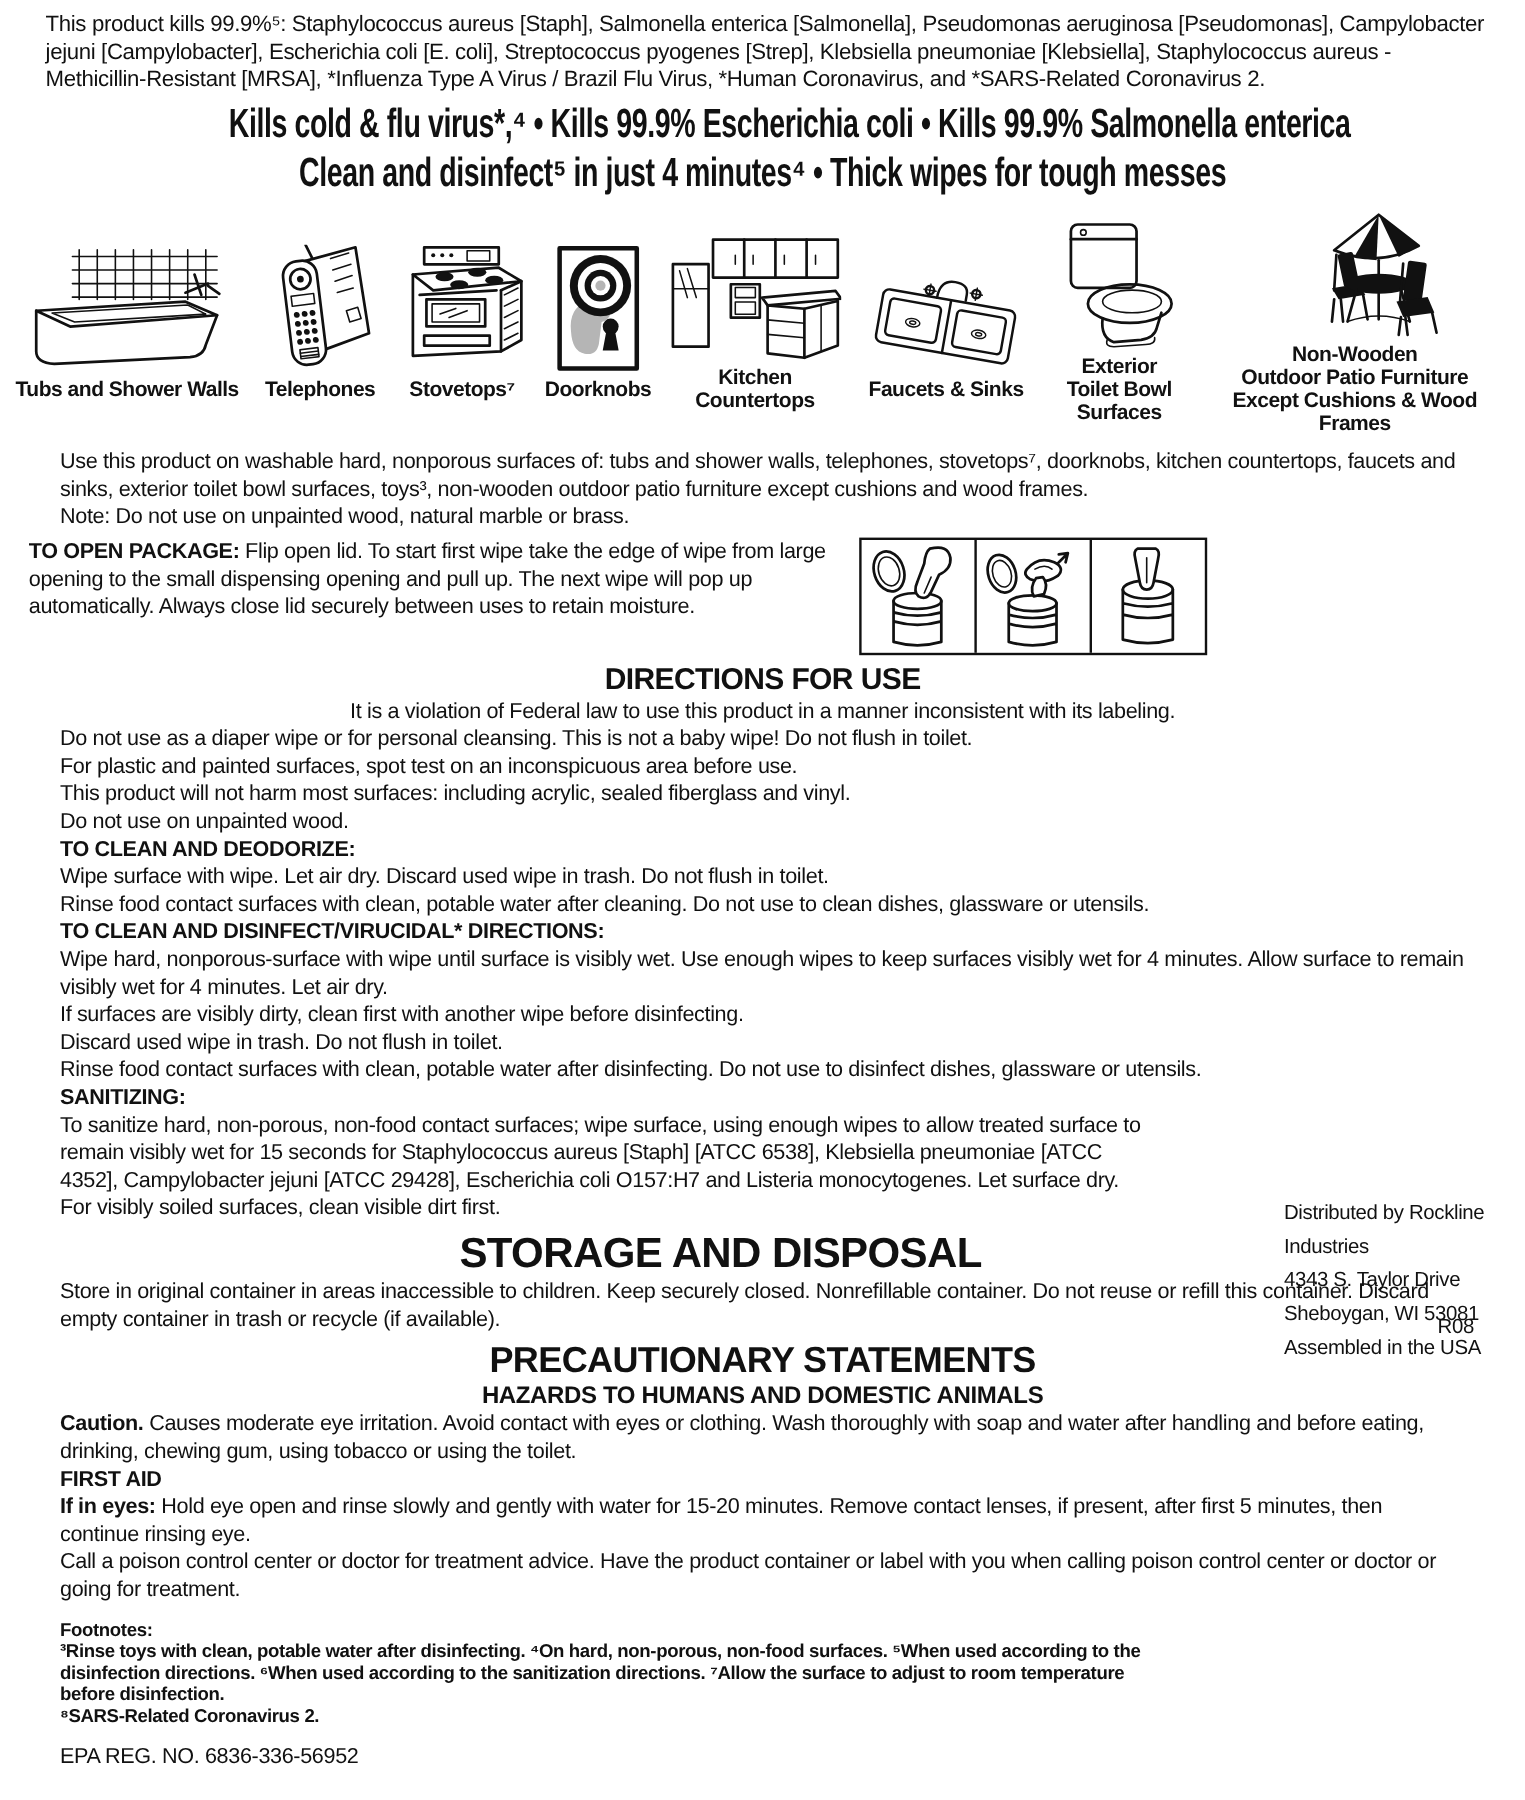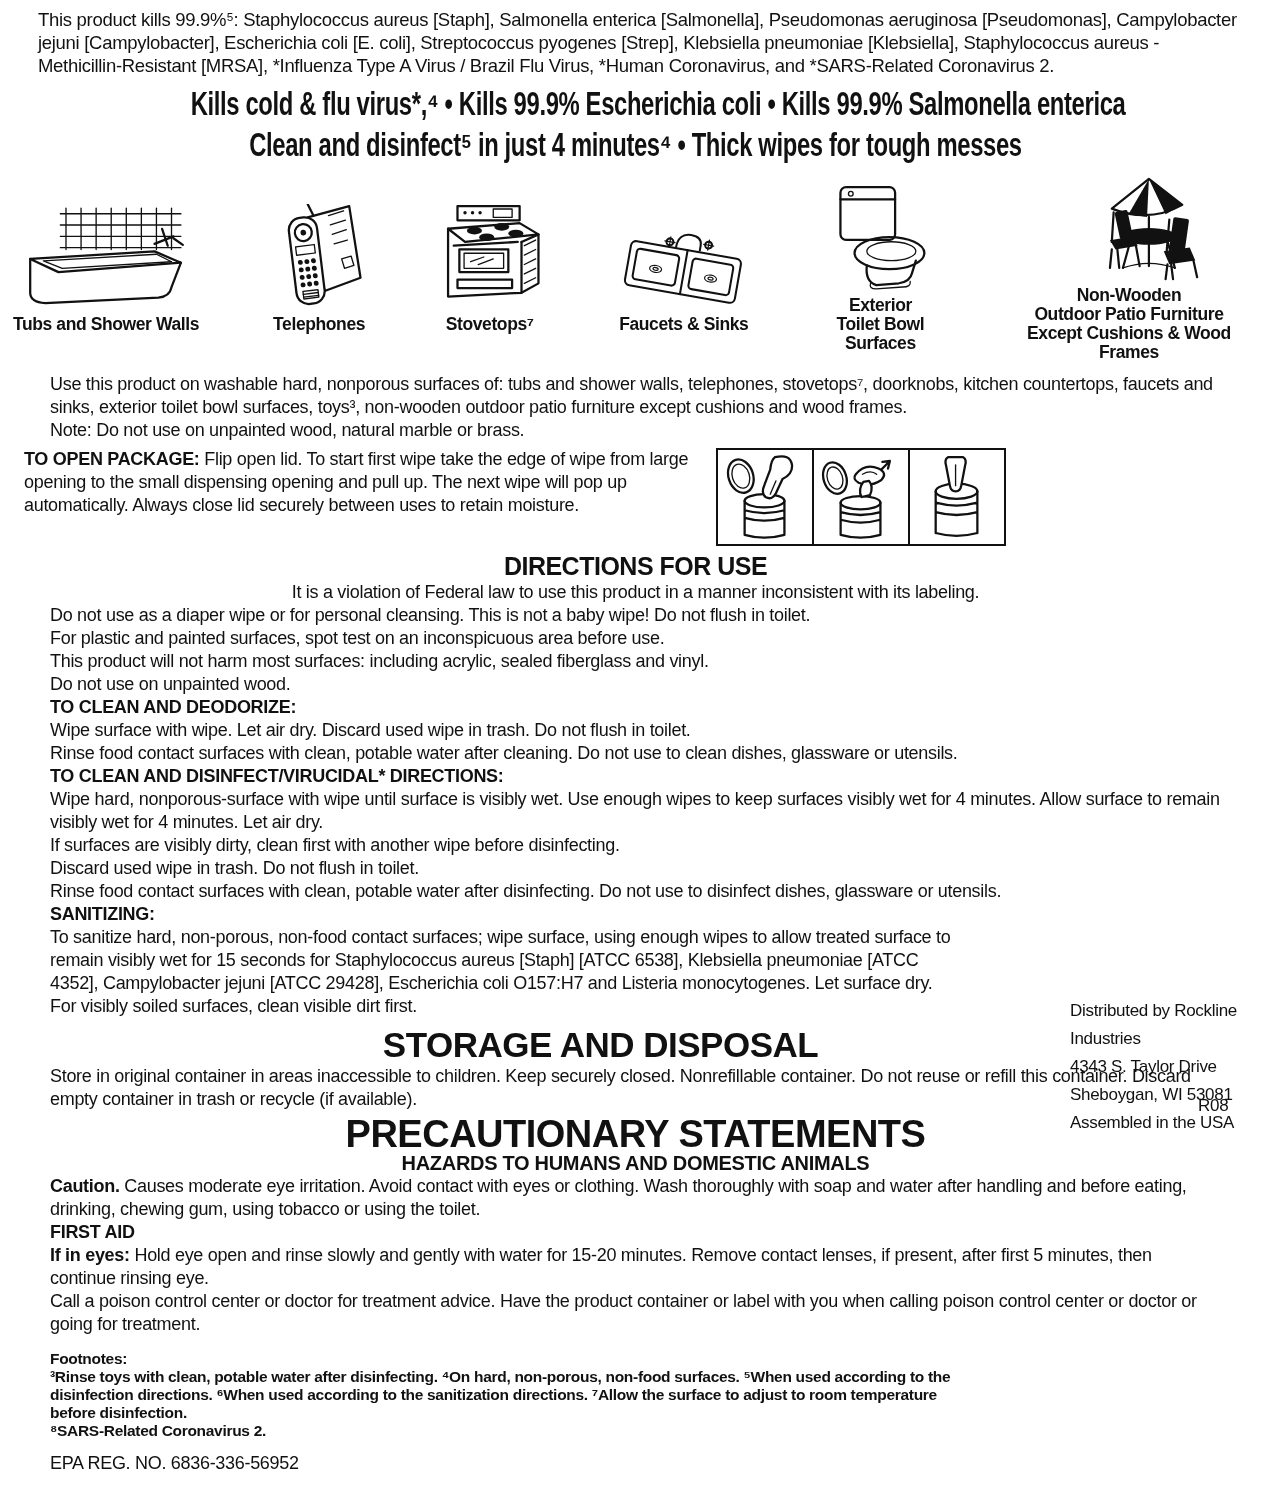--- a/index.html
+++ b/index.html
@@ -38,21 +38,21 @@
   .open-illustration { margin-left:16px; border:2px solid #111; display:flex; background:#fff; }
   .open-panel { width:94px; height:94px; border-right:2px solid #111; display:flex; align-items:center; justify-content:center; }
   .open-panel:last-child { border-right:none; }
 
   .dfu-heading { margin-top:5px; text-align:center; font-weight:bold; font-size:25px; line-height:30px; letter-spacing:-0.5px; }
   .dfu-intro { text-align:center; font-size:18px; line-height:23px; }
 
   .sanitize-para { max-width:908px; }
   .storage-heading { margin-top:7px; text-align:center; font-weight:bold; font-size:35px; line-height:40px; letter-spacing:-0.5px; margin-right:70px; }
   .storage-para { margin-right:72px; }
-  .prec-heading { margin-top:6px; text-align:center; font-weight:bold; font-size:38px; line-height:34px; letter-spacing:-0.5px; }
+  .prec-heading { margin-top:6px; text-align:center; font-weight:bold; font-size:30px; line-height:34px; letter-spacing:-0.5px; }
   .prec-sub { text-align:center; font-weight:bold; font-size:20px; line-height:24px; }
 
   .footnotes { margin:14px 30px 0 50px; font-size:15.5px; line-height:18px;font-weight:bold; }
   .footnotes .fn-text { max-width:930px; }
   .epa { margin:12px 30px 0 50px; font-size:18px; line-height:23px; }
 
   .distributor { position:absolute; left:1070px; top:997px; font-size:17px; line-height:28px; }
   .rev-code { position:absolute; left:1198px; top:1096px; font-size:17px; }
 </style>
 </head>
@@ -137,21 +137,58 @@
           <path d="M22,44 L90,40"></path>
           <rect x="28" y="48" width="52" height="24"></rect>
           <rect x="33" y="52" width="42" height="16" class="thin"></rect>
           <path class="thin" d="M40,61l14,-5M48,64l16,-6"></path>
           <rect x="26" y="80" width="58" height="9"></rect>
         </svg>
       </div>
       <div class="surface-label">Stovetops⁷</div>
     </div>
 
-
+    <div class="surface-item w95">
+      <div class="surface-art">
+        <svg class="art" width="87" height="106" viewBox="0 0 92 112">
+          <rect x="12" y="3" width="68" height="106" stroke-width="4"></rect>
+          <path class="g" d="M36,50 Q20,56 22,76 Q23,94 34,96 Q46,98 47,84 L49,68 Q60,64 55,54 Q49,45 36,50 Z"></path>
+          <circle cx="48" cy="36" r="27" class="f"></circle>
+          <circle cx="48" cy="36" r="20" class="fw" stroke="none"></circle>
+          <circle cx="48" cy="36" r="14" class="f"></circle>
+          <circle cx="48" cy="36" r="8.5" class="fw" stroke="none"></circle>
+          <circle cx="48" cy="36" r="4.5" class="g"></circle>
+          <circle cx="57" cy="72" r="7" class="f"></circle>
+          <path class="f" d="M53,77 L50,93 L64,93 L61,77 Z"></path>
+        </svg>
+      </div>
+      <div class="surface-label">Doorknobs</div>
+    </div>
+
+    <div class="surface-item w150">
+      <div class="surface-art">
+        <svg class="art" width="144" height="104" viewBox="0 0 155 112">
+          <rect x="4" y="26" width="32" height="74"></rect>
+          <path class="thin" d="M4,48h32M10,32l7,24M17,30l8,26"></path>
+          <rect x="40" y="4" width="112" height="34"></rect>
+          <path d="M68,4V38M96,4V38M124,4V38"></path>
+          <path class="thin" d="M60,18v8M76,18v8M104,18v8M132,18v8"></path>
+          <rect x="56" y="44" width="26" height="30"></rect>
+          <rect x="60" y="47" width="18" height="9" class="thin"></rect>
+          <rect x="60" y="60" width="18" height="11" class="thin"></rect>
+          <path d="M84,56 L150,50 L155,57 L89,63 Z"></path>
+          <path d="M89,63 L89,106 L122,110 L122,66 Z"></path>
+          <path class="thin" d="M89,76l33,3M89,89l33,3"></path>
+          <path d="M122,66 L152,59 L152,99 L122,110"></path>
+          <path class="thin" d="M137,63 V104"></path>
+        </svg>
+      </div>
+      <div class="surface-label">Kitchen
+Countertops</div>
+    </div>
 
     <div class="surface-item w152">
       <div class="surface-art">
         <svg class="art" width="133" height="86" viewBox="0 0 155 100">
           <g transform="rotate(10 78 55)">
             <path d="M64,30 Q64,12 79,12 Q92,12 92,22 L92,28"></path>
             <circle cx="56" cy="24" r="4"></circle>
               <path class="thin" d="M50,24h12M56,18v12"></path>
             <circle cx="101" cy="20" r="4"></circle>
               <path class="thin" d="M95,20h12M101,14v12"></path>

